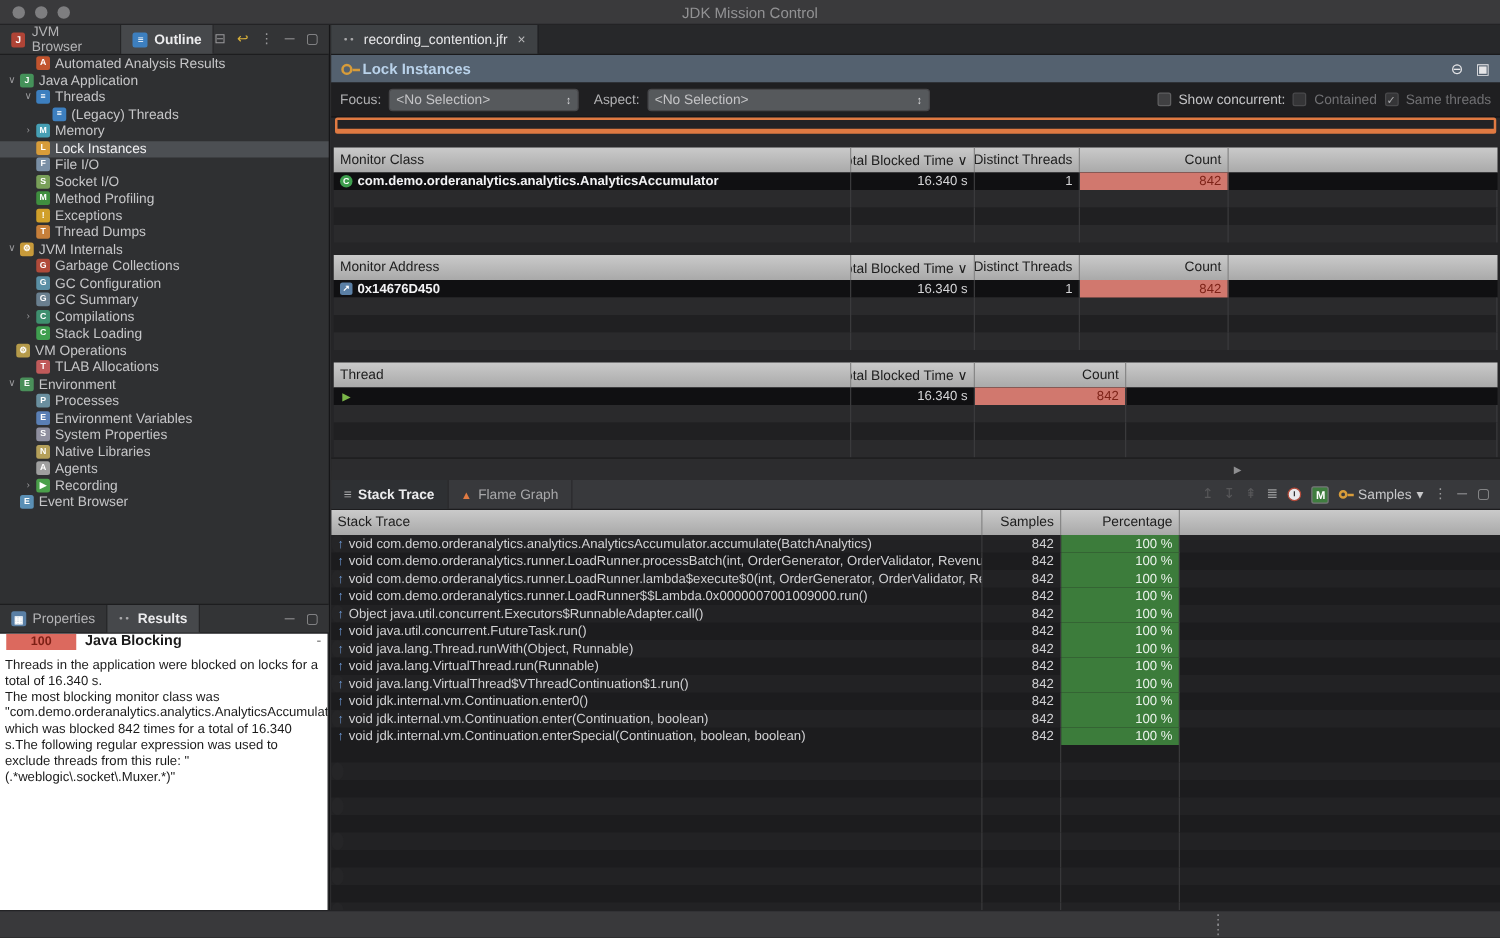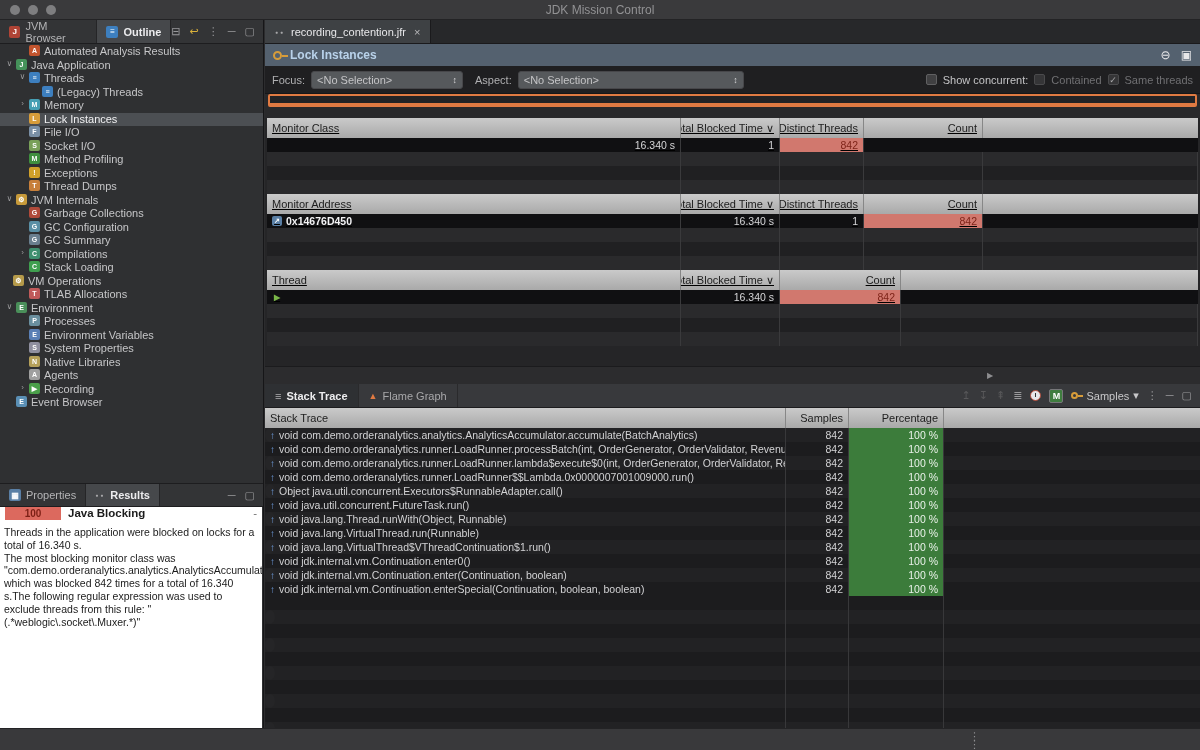--- a/index.html
+++ b/index.html
@@ -80,23 +80,23 @@
   .cb { width:11px; height:11px; background:#404042; border:1px solid #606062; border-radius:2px;
     display:inline-flex; align-items:center; justify-content:center; font-size:9px; color:#a8a8aa; }
   .cb.disabled { background:#353537; border-color:#4a4a4c; }
   .cblabel { color:#c4c4c6; }
   .dim { color:#707073; }
 
   .timeline { height:13px; margin:0 3px; background:#232325;
     border:2px solid var(--accent-orange,#e07a42); border-bottom-width:4px; border-radius:2px; }
 
   .tables-area { position:relative; height:259px; background:#252527; }
-  .dtable { margin:0 2px;text-decoration:underline; }
+  .dtable { margin:0 2px; }
   .dtable.t1 { padding-top:0; margin-top:11px; }
-  .dtable.t2, .dtable.t3 { margin-top:0; }
+  .dtable.t2, .dtable.t3 { margin-top:10px; }
   .thead { display:grid; height:20px; background:linear-gradient(#cacaca,#a9a9a9);
     color:#1d1d1d; font-size:11px; align-items:center; }
   .th { padding:0 5px; border-right:1px solid #878787; height:100%; display:flex; align-items:center;
     white-space:nowrap; overflow:hidden; }
   .th.num { justify-content:flex-end; }
   .th.filler { border-right:none; }
   .trow { display:grid; height:14px; align-items:center; font-size:10.5px; color:#d6d6d8; }
   .trow.data { background:#101012; }
   .trow.stripe.even { background:#2a2a2c; }
   .trow.stripe.odd { background:#202022; }
@@ -402,20 +402,24 @@
     <div class="tables-area">
         <div class="dtable t1">
           <div class="thead" style="grid-template-columns: 414px 99px 84px 119px 1fr;">
             <div class="th">Monitor Class</div>
             <div class="th num">Total Blocked Time ∨</div>
             <div class="th num">Distinct Threads</div>
             <div class="th num">Count</div>
             <div class="th filler"></div>
           </div>
           <div class="trow data" style="grid-template-columns: 414px 99px 84px 119px 1fr;">
+            <div class="td name">
+              <span class="rowicon class-icon">C</span>
+              <span>com.demo.orderanalytics.analytics.AnalyticsAccumulator</span>
+            </div>
             <div class="td num">16.340 s</div>
             <div class="td num">1</div>
             <div class="td num red">842</div>
             <div class="td filler"></div>
           </div>
           <div class="trow stripe even" style="grid-template-columns: 414px 99px 84px 119px 1fr;">
             <div class="td"></div>
             <div class="td"></div>
             <div class="td"></div>
             <div class="td"></div>

